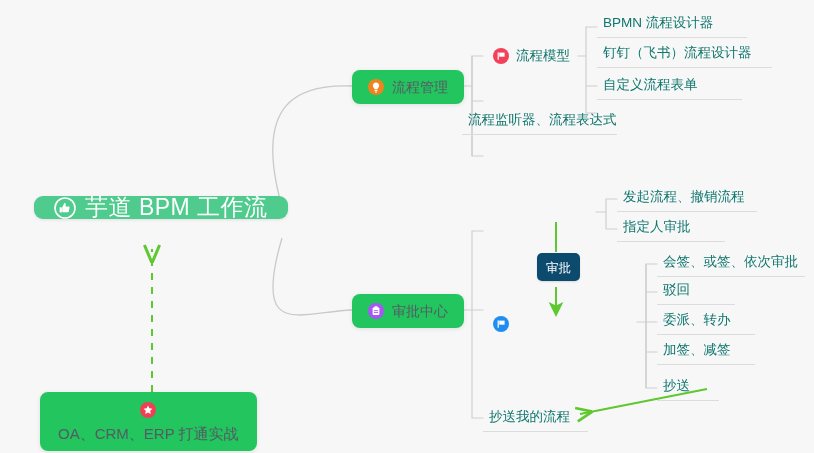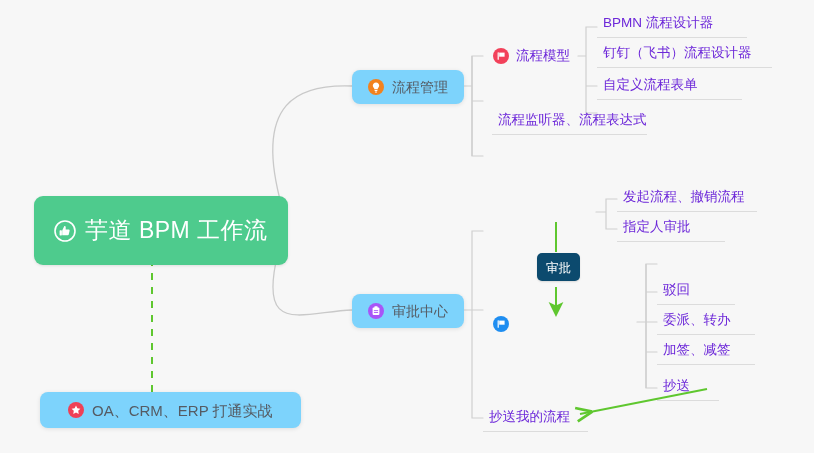--- a/index.html
+++ b/index.html
@@ -12,36 +12,36 @@
   }
   #canvas{position:absolute;inset:0;width:814px;height:453px;}
   #svg-layer{position:absolute;left:0;top:0;width:814px;height:453px;pointer-events:none;}
 
   
   .root-node{
     position:absolute;
     display:flex;align-items:center;gap:9px;
     background:#4ecb8d;
     border-radius:9px;
-    padding:23px 20px;
+    padding:0 20px;
     box-shadow:0 1px 3px rgba(0,0,0,.10);
   }
   .root-label{
     color:#ffffff;
     font-size:23px;
     letter-spacing:.5px;
     white-space:nowrap;
     line-height:1;
   }
 
   
   .card-node{
     position:absolute;
     display:flex;align-items:center;gap:8px;
-    background:#7dd3fc;
+    background:#22c55e;
     border-radius:8px;
     padding:9px 16px;
     box-shadow:0 1px 4px rgba(0,0,0,.10);
   }
   .card-label{
     color:#555b63;
     font-size:14px;
     white-space:nowrap;
     line-height:1;
   }
@@ -49,21 +49,21 @@
   
   .leaf-node{
     position:absolute;
     display:flex;align-items:center;gap:7px;
     padding:4px 10px 6px 6px;
     border-bottom:1px solid #dcdcdc;
     box-sizing:border-box;
     background:transparent;
   }
   .leaf-label{
-    color:#6d28d9;
+    color:#0f766e;
     font-size:13.5px;
     white-space:nowrap;
     line-height:1.1;
   }
   .leaf-node.no-rule{border-bottom:none;}
 
   
   .tag-node{
     position:absolute;
     background:#0c4a6e;
@@ -175,21 +175,21 @@
   <div class="leaf-node" style="left:597px;top:12px;width:150px;">
     <span class="leaf-label">BPMN 流程设计器</span>
   </div>
   <div class="leaf-node" style="left:597px;top:42px;width:175px;">
     <span class="leaf-label">钉钉（飞书）流程设计器</span>
   </div>
   <div class="leaf-node" style="left:597px;top:74px;width:145px;">
     <span class="leaf-label">自定义流程表单</span>
   </div>
 
-  <div class="leaf-node" style="left:492px;top:109px;width:155px;">
+  <div class="leaf-node" style="left:462px;top:109px;width:155px;">
     <span class="leaf-label">流程监听器、流程表达式</span>
   </div>
 
   <div class="card-node" style="left:352px;top:294px;">
     <span class="ico">
       <svg width="16" height="16" viewBox="0 0 16 16">
         <circle cx="8" cy="8" r="8" fill="#a855f7"></circle>
         <rect x="4.6" y="4.6" width="6.8" height="7.4" rx="1" fill="#ffffff"></rect>
         <rect x="6.3" y="3.3" width="3.4" height="2" rx="0.7" fill="#ffffff"></rect>
         <rect x="5.9" y="7.2" width="4.2" height="0.9" fill="#a855f7"></rect>
@@ -214,38 +214,41 @@
   <div class="leaf-node no-rule" style="left:487px;top:312px;">
     <span class="ico">
       <svg width="16" height="16" viewBox="0 0 16 16">
         <circle cx="8" cy="8" r="8" fill="#1f8ef1"></circle>
         <rect x="4.6" y="4.2" width="1.2" height="7.6" rx="0.5" fill="#ffffff"></rect>
         <path d="M6.2 4.6 L11.6 4.6 L11.6 8.7 L6.2 8.7 Z" fill="#ffffff"></path>
       </svg>
     </span>
   </div>
 
+  <div class="leaf-node" style="left:657px;top:251px;width:148px;">
+    <span class="leaf-label">会签、或签、依次审批</span>
+  </div>
   <div class="leaf-node" style="left:657px;top:279px;width:78px;">
     <span class="leaf-label">驳回</span>
   </div>
   <div class="leaf-node" style="left:657px;top:309px;width:98px;">
     <span class="leaf-label">委派、转办</span>
   </div>
   <div class="leaf-node" style="left:657px;top:339px;width:98px;">
     <span class="leaf-label">加签、减签</span>
   </div>
   <div class="leaf-node" style="left:657px;top:375px;width:62px;">
     <span class="leaf-label">抄送</span>
   </div>
 
   <div class="leaf-node" style="left:483px;top:406px;width:105px;">
     <span class="leaf-label">抄送我的流程</span>
   </div>
 
-  <div class="card-node" style="left:40px;top:392px;padding:10px 28px;">
+  <div class="card-node" style="left:40px;top:392px;padding:10px 18px;flex-direction:column;">
     <span class="ico">
       <svg width="16" height="16" viewBox="0 0 16 16">
         <circle cx="8" cy="8" r="8" fill="#ef4056"></circle>
         <path d="M8 3.4 L9.35 6.25 L12.4 6.65 L10.2 8.8 L10.75 11.9
                  L8 10.4 L5.25 11.9 L5.8 8.8 L3.6 6.65 L6.65 6.25 Z" fill="#ffffff"></path>
       </svg>
     </span>
     <span class="card-label" style="font-size:15px;">OA、CRM、ERP 打通实战</span>
   </div>
 

